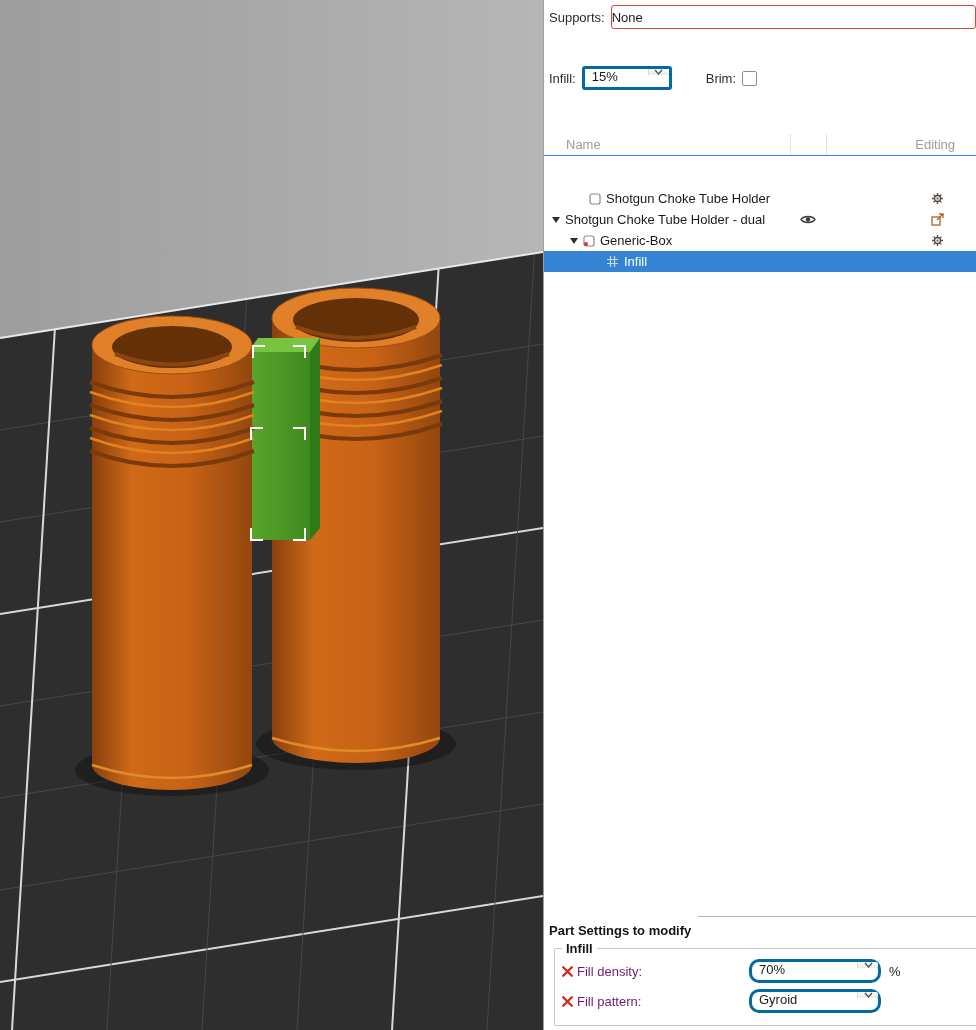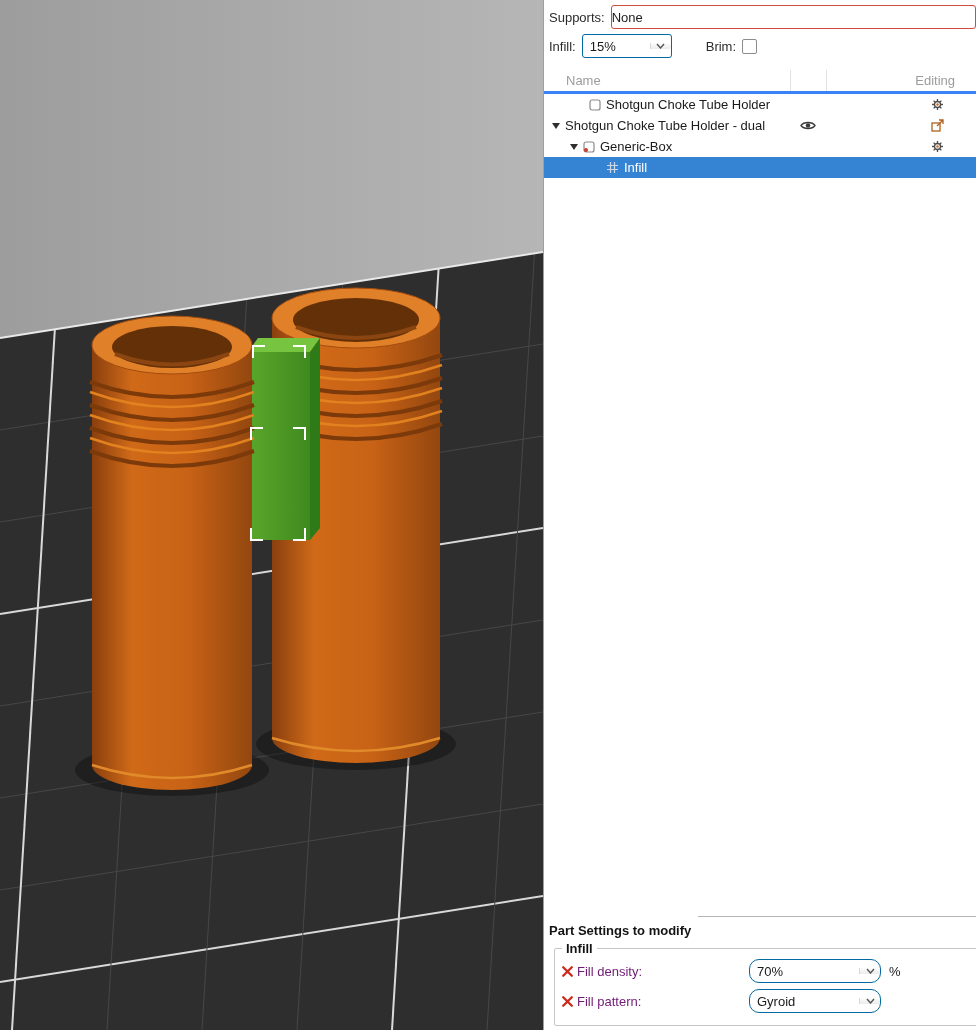--- a/index.html
+++ b/index.html
@@ -10,50 +10,50 @@
   }
   .app { display:flex; width:976px; height:1030px; }
 
   
   .viewport { width:543px; height:1030px; position:relative; flex:none; }
   .viewport svg { display:block; }
 
   
   .panel {
     flex:1; background:#fff; border-left:1px solid #9f9f9f;
-    display:flex; flex-direction:column; min-width:0;
+    display:flex; flex-direction:column; min-width:0;gap:32px;
   }
   .ctl-row { display:flex; align-items:center; gap:6px; margin:5px 0 0 5px; }
   .ctl-row label { color:#2b2b2b; }
   .text-field {
     flex:1; height:24px; box-sizing:border-box; display:flex; align-items:center;
     padding:0 0; background:#fff; border:1px solid #cf4b3c; border-radius:3px;
   }
   .combo {
-    display:inline-flex; align-items:center; height:24px; box-sizing:border-box;
-    background:#fff; border:1px solid #0369a1; border-radius:3px; cursor:default;
+    display:inline-flex; align-items:flex-start; height:24px; box-sizing:border-box;
+    background:#fff; border:3px solid #0369a1; border-radius:3px; cursor:default;
   }
   .combo .val { display:flex; align-items:center; padding:0 7px; flex:1; white-space:nowrap; }
   .combo .chev-box {
     width:20px; display:flex; align-items:center; justify-content:center;
     border-left:1px solid #d8d8d8; background:linear-gradient(#fdfdfd,#ebebeb);
     border-radius:0 2px 2px 0;
   }
   .combo.w90 { width:90px; }
   .combo.w132 { width:132px;border-radius:10px; }
   .brim-label { margin-left:28px; }
   .checkbox {
     width:15px; height:15px; box-sizing:border-box; background:#fff;
     border:1px solid #8c8c8c; border-radius:2px;
   }
 
   
   .tree-header {
     margin-top:12px; height:21px; display:grid; grid-template-columns:1fr 36px 150px;
-    align-items:center; color:#9c9c9c; border-bottom:3px solid #3b82f6;
+    align-items:center; color:#9c9c9c; border-bottom:1px solid #3b82f6;
   }
   .tree-header .hname { padding-left:22px; }
   .tree-header .heye, .tree-header .hedit {
     border-left:1px solid #e2e2e2; height:100%; display:flex; align-items:center;
   }
   .tree-header .hedit { justify-content:flex-end; padding-right:21px; box-sizing:border-box; }
 
   .tree { flex:1; overflow:hidden; }
   .trow {
     display:grid; grid-template-columns:1fr 36px 150px; height:21px; align-items:center;

